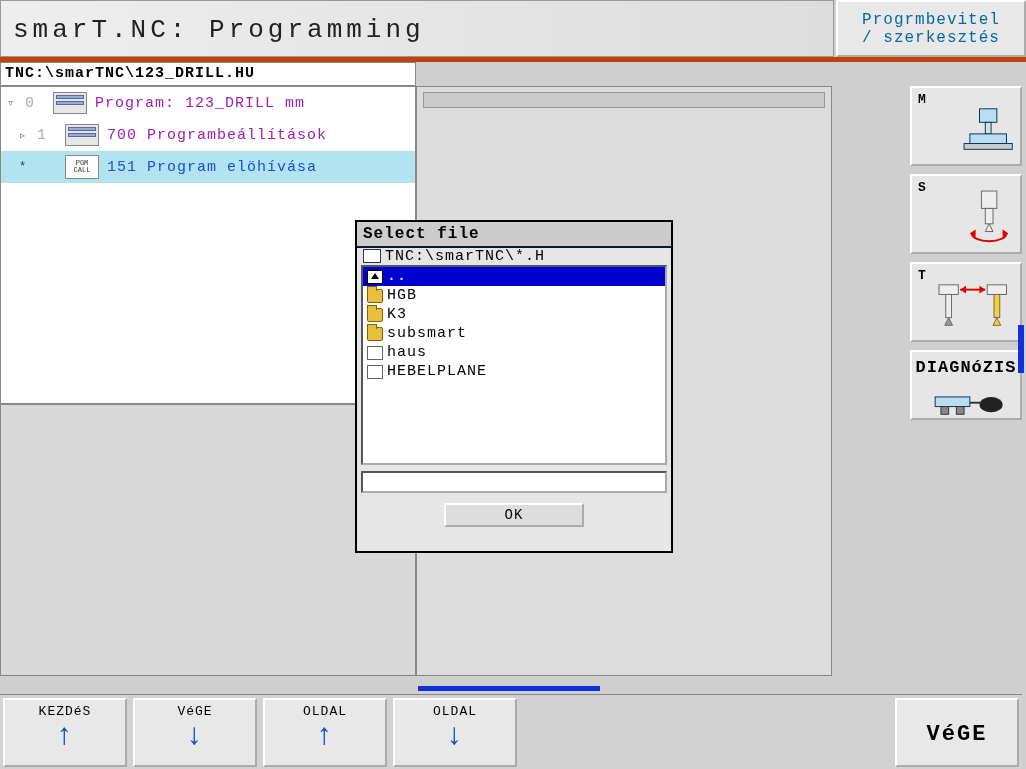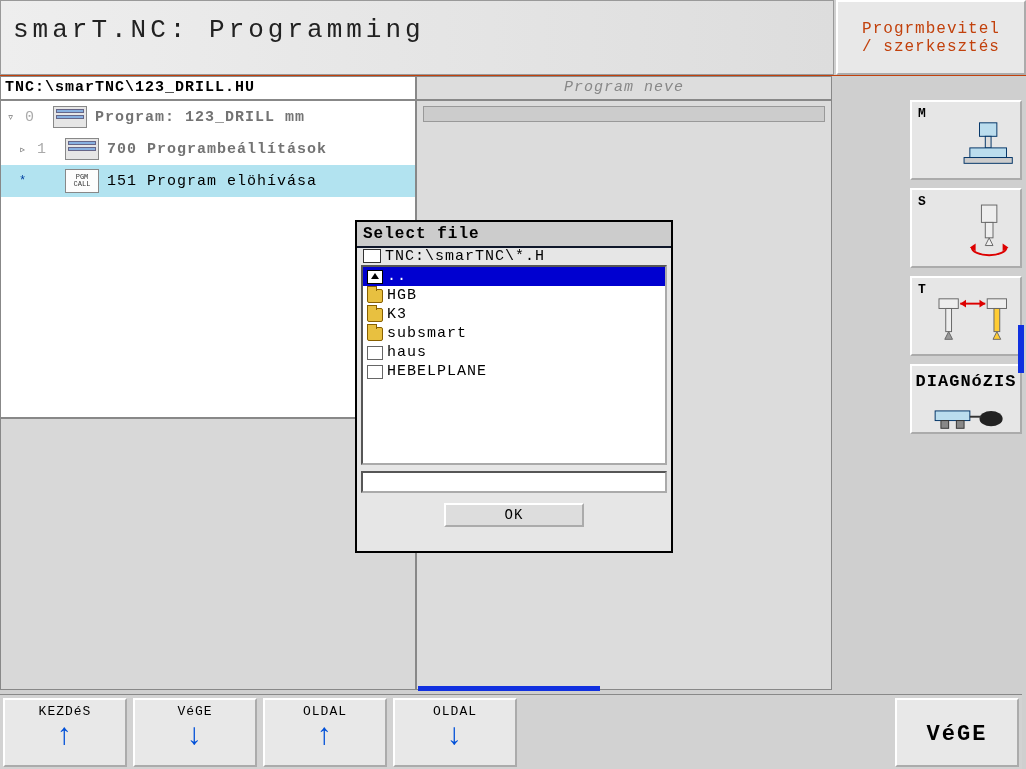--- a/index.html
+++ b/index.html
@@ -6,22 +6,22 @@
   body {
     font-family: "Courier New", monospace;
     background: #cfcfcf;
     width: 1026px;
     height: 769px;
     overflow: hidden;
     position: relative;
   }
   .topbar {
     display: flex;
-    height: 76px;
-    border-bottom: 1px solid #c2410c;
+    height: 62px;
+    border-bottom: 5px solid #c2410c;
   }
   .title-area {
     flex: 1;
     background: linear-gradient(to right, #eee, #ddd);
     border: 1px solid #999;
     padding: 14px 12px;
     font-size: 26px;
     letter-spacing: 4px;
     color: #222;
   }
@@ -29,21 +29,21 @@
     width: 190px;
     background: #e8e8e8;
     border: 2px outset #fff;
     margin-left: 2px;
     display: flex;
     flex-direction: column;
     justify-content: center;
     align-items: center;
     font-size: 16px;
     letter-spacing: 1px;
-    color: #c2410c;
+    color: #0369a1;
   }
   .workspace {
     display: flex;
     height: 614px;
   }
   .left-col {
     width: 832px;
     display: flex;
     flex-direction: column;
   }
@@ -114,22 +114,22 @@
     border: 1px solid #888;
     background: #fdfdfd;
     font-size: 7px;
     margin-right: 8px;
     display: flex; flex-direction: column;
     align-items: center; justify-content: center;
     line-height: 1;
     color: #333;
   }
   .lbl { letter-spacing: 1px; }
-  .lbl.dim { color: #737373; font-weight: bold; }
-  .lbl.act { color: #000000; text-align: right; }
+  .lbl.dim { color: #a21caf; }
+  .lbl.act { color: #1d4ed8; text-align: right; }
   .detail-panel {
     flex: 1;
     background: #dcdcdc;
     border: 1px solid #888;
     position: relative;
   }
   .pname-bar {
     position: absolute;
     top: 5px; left: 6px; right: 6px;
     height: 16px;
@@ -301,21 +301,20 @@
   <div class="mode-box">
     <div>Progrmbevitel</div>
     <div>/ szerkesztés</div>
   </div>
 </div>
 
 <div class="workspace">
   <div class="left-col">
     <div class="path-row">
       <div class="path-left">TNC:\smarTNC\123_DRILL.HU</div>
-      <div class="path-right">Program neve</div>
     </div>
     <div class="content-row">
       <div class="tree-panel">
         <div class="tree-top">
           <div class="tree-item">
             <span class="mk">▿</span>
             <span class="idx">0</span>
             <span class="mini-icon">
                 <span class="bar"></span>
                 <span class="bar"></span>

